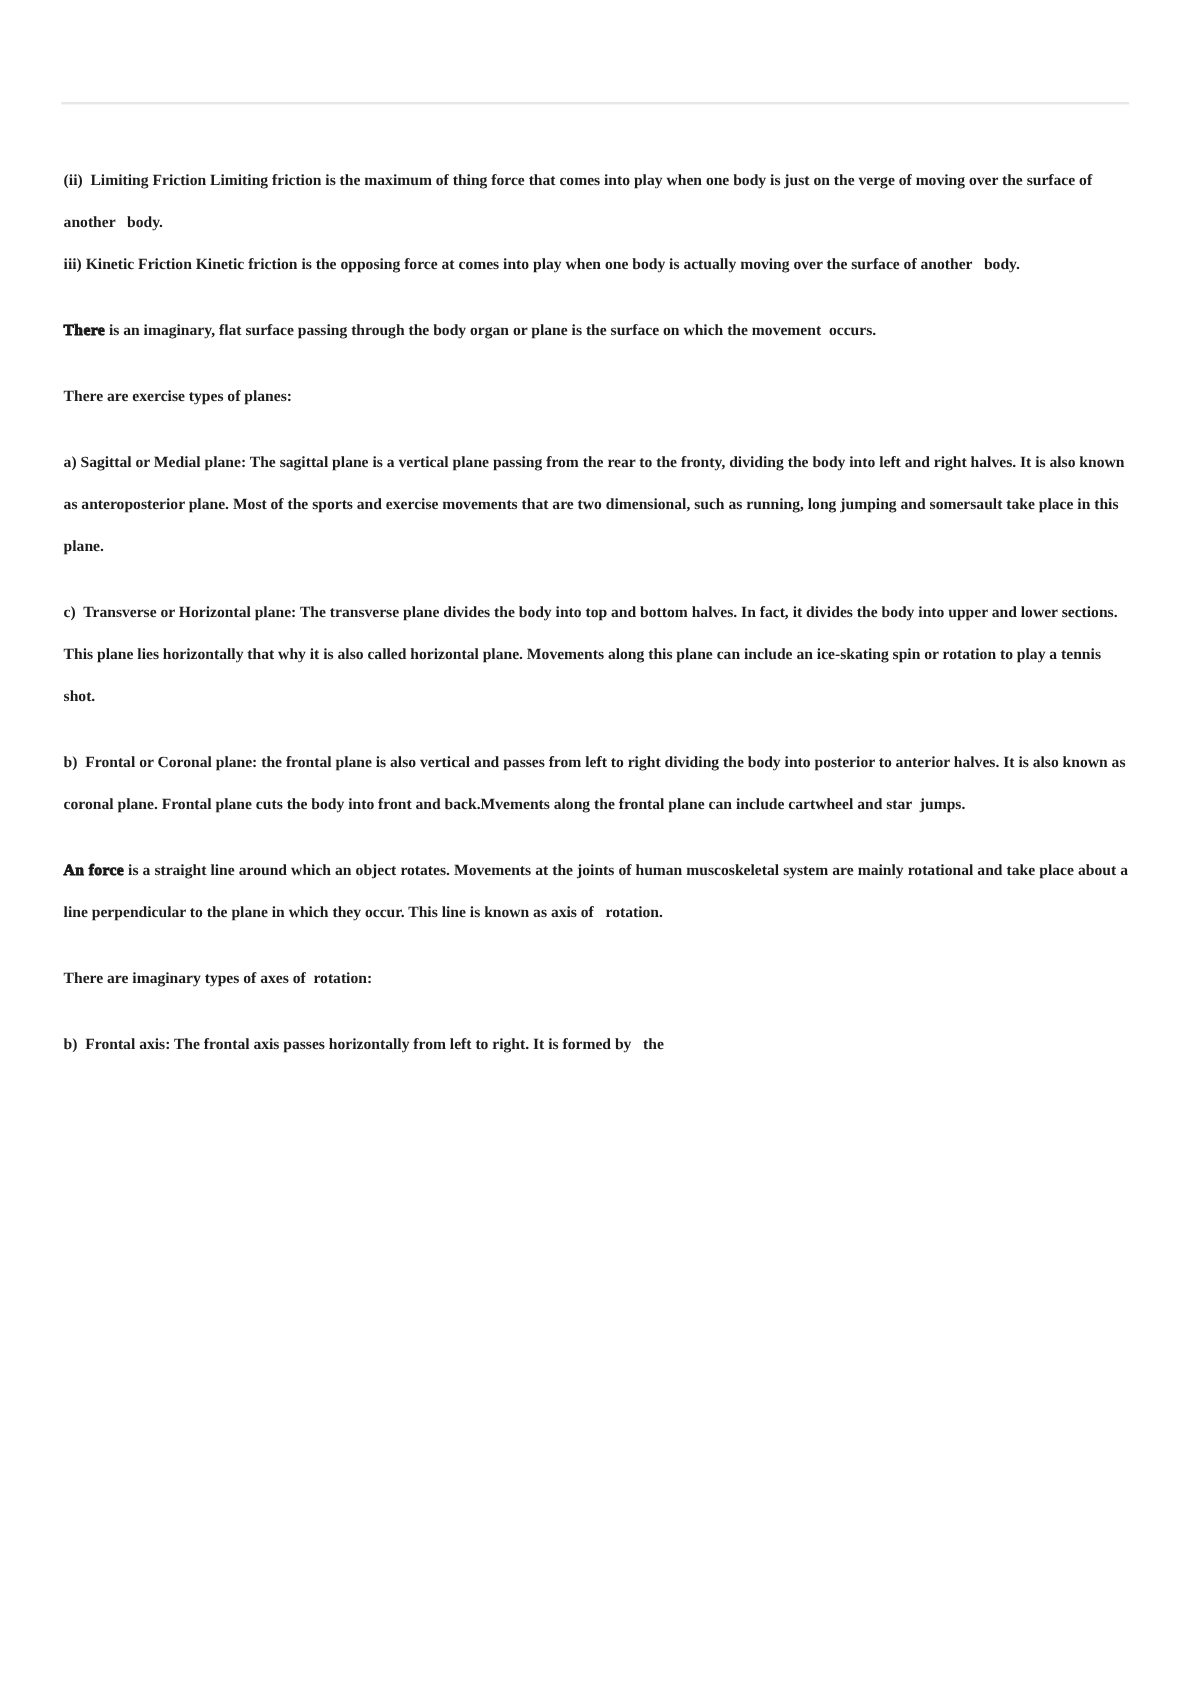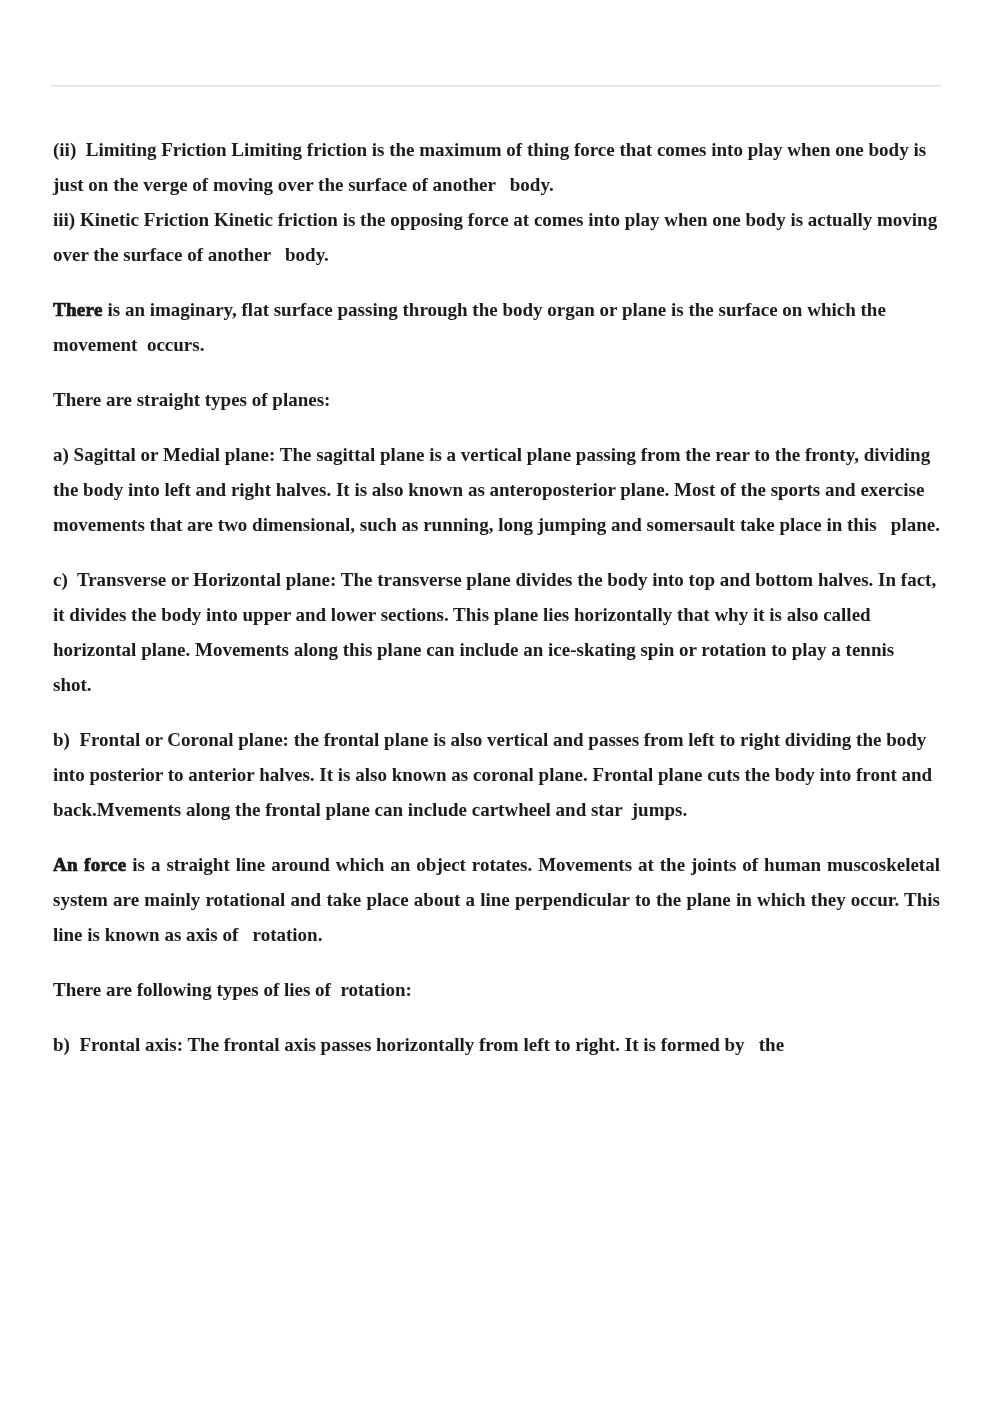--- a/index.html
+++ b/index.html
@@ -14,21 +14,21 @@
   .rule {
     border: none;
     height: 2px;
     background: #e7e7e7;
     margin: 85px 51px 0 51px;
   }
   .content {
     padding: 45px 52px 0 53px;
   }
   .content p {
-    font-size: 19px;
+    font-size: 13px;
     font-weight: 700;
     line-height: 35px;
     color: #1c1c1c;
     margin: 0 0 20px 0;
     white-space: pre-wrap;
   }
   .heading,
   .lead {
     -webkit-text-stroke: 0.7px #141414;
     letter-spacing: 0.3px;
@@ -45,29 +45,29 @@
   <hr class="rule">
 
   <div class="content">
 
     <p>(ii)  Limiting Friction Limiting friction is the maximum of thing force that comes into play when one body is just on the verge of moving over the surface of another   body.
 iii) Kinetic Friction Kinetic friction is the opposing force at comes into play when one body is actually moving over the surface of another   body.</p>
 
 
     <p><span class="lead">There</span><span> is an imaginary, flat surface passing through the body organ or plane is the surface on which the movement  occurs.</span></p>
 
-    <p>There are straight types of planes:</p>
+    <p>There are exercise types of planes:</p>
 
     <p>a) Sagittal or Medial plane: The sagittal plane is a vertical plane passing from the rear to the fronty, dividing the body into left and right halves. It is also known as anteroposterior plane. Most of the sports and exercise movements that are two dimensional, such as running, long jumping and somersault take place in this   plane.</p>
 
     <p>c)  Transverse or Horizontal plane: The transverse plane divides the body into top and bottom halves. In fact, it divides the body into upper and lower sections. This plane lies horizontally that why it is also called horizontal plane. Movements along this plane can include an ice-skating spin or rotation to play a tennis  shot.</p>
 
     <p>b)  Frontal or Coronal plane: the frontal plane is also vertical and passes from left to right dividing the body into posterior to anterior halves. It is also known as coronal plane. Frontal plane cuts the body into front and back.Mvements along the frontal plane can include cartwheel and star  jumps.</p>
 
     <p class="justify"><span class="lead">An force</span><span> is a straight line around which an object rotates. Movements at the joints of human muscoskeletal system are mainly rotational and take place about a line perpendicular to the plane in which they occur. This line is known as axis of   rotation.</span></p>
 
-    <p>There are following types of lies of  rotation:</p>
+    <p>There are imaginary types of axes of  rotation:</p>
 
 
     <p>b)  Frontal axis: The frontal axis passes horizontally from left to right. It is formed by   the</p>
 
   </div>
 </div>
 
 </body></html>

